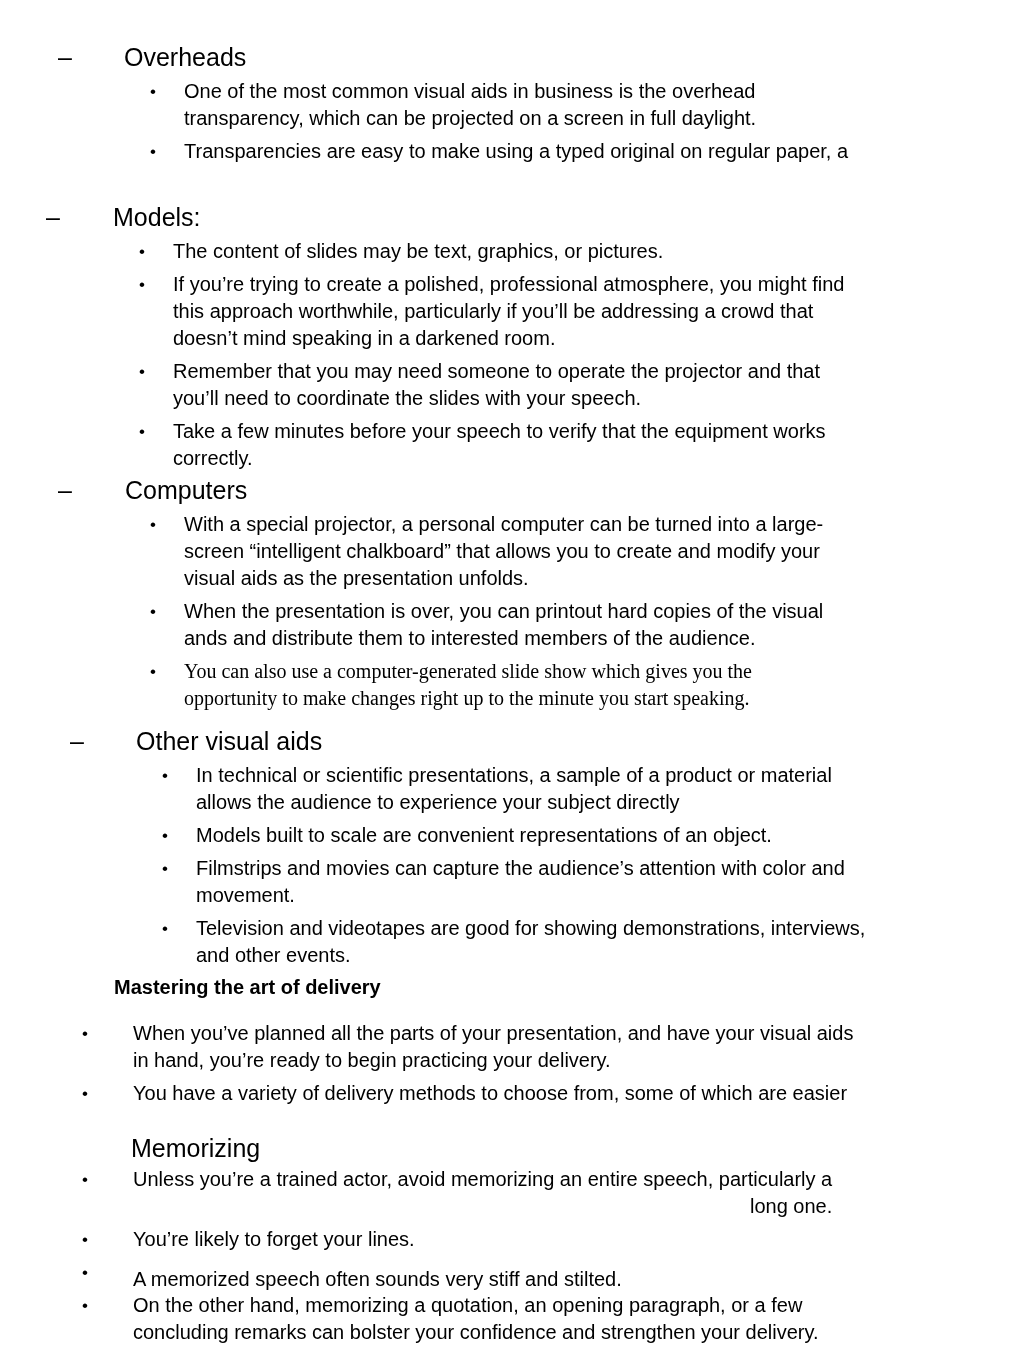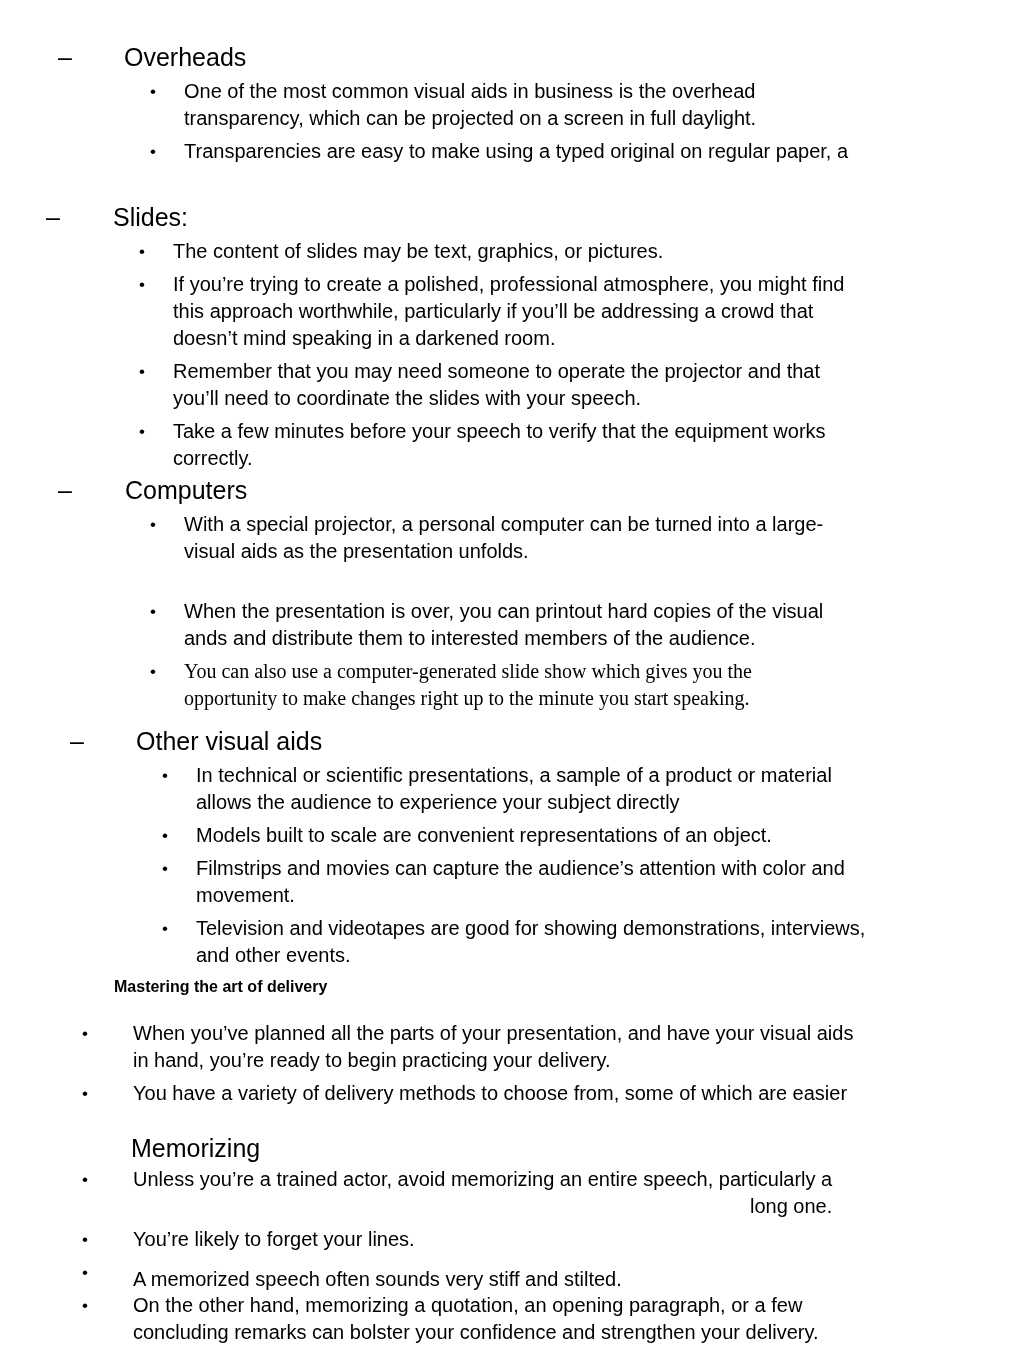--- a/index.html
+++ b/index.html
@@ -4,21 +4,21 @@
 <style>
   html, body { margin:0; padding:0; background:#ffffff; }
   body { width:1024px; height:1365px; position:relative; overflow:hidden;
          font-family:"Liberation Sans", sans-serif; color:#000; }
   .sec { position:absolute; left:0; width:1024px; }
   .head { position:absolute; font-size:25px; line-height:30px; white-space:nowrap; }
   .dash { position:absolute; font-size:25px; line-height:30px; }
   .item { position:absolute; font-size:20px; line-height:27px; }
   .bul { position:absolute; font-size:17px; line-height:27px; }
   .txt { position:absolute; }
-  .bold-head { position:absolute; font-size:16px; line-height:30px; font-weight:bold; white-space:nowrap; }
+  .bold-head { position:absolute; font-size:20px; line-height:30px; font-weight:bold; white-space:nowrap; }
 </style>
 </head>
 <body>
 
 <div id="doc">
     <div class="sec" style="top: 0px;">
       <span class="dash" style="left: 58px; top: 42px;">–</span>
       <span class="head" style="left: 124px; top: 42px;">Overheads</span>
       <div class="item" style="left: 0px; top: 78px; width: 1024px;">
         <span class="bul" style="left: 150px; top: 0px;">•</span>
@@ -29,21 +29,21 @@
       </div>
       <div class="item" style="left: 0px; top: 138px; width: 1024px;">
         <span class="bul" style="left: 150px; top: 0px;">•</span>
         <div class="txt" style="left: 184px; top: 0px; white-space: nowrap;">
           <div>Transparencies are easy to make using a typed original on regular paper, a</div>
         </div>
       </div>
     </div>
     <div class="sec" style="top: 0px;">
       <span class="dash" style="left: 46px; top: 202px;">–</span>
-      <span class="head" style="left: 113px; top: 202px;">Slides:</span>
+      <span class="head" style="left: 113px; top: 202px;">Models:</span>
       <div class="item" style="left: 0px; top: 238px; width: 1024px;">
         <span class="bul" style="left: 139px; top: 0px;">•</span>
         <div class="txt" style="left: 173px; top: 0px; white-space: nowrap;">
           <div>The content of slides may be text, graphics, or pictures.</div>
         </div>
       </div>
       <div class="item" style="left: 0px; top: 271px; width: 1024px;">
         <span class="bul" style="left: 139px; top: 0px;">•</span>
         <div class="txt" style="left: 173px; top: 0px; white-space: nowrap;">
           <div>If you’re trying to create a polished, professional atmosphere, you might find</div>
@@ -66,20 +66,21 @@
         </div>
       </div>
     </div>
     <div class="sec" style="top: 0px;">
       <span class="dash" style="left: 58px; top: 475px;">–</span>
       <span class="head" style="left: 125px; top: 475px;">Computers</span>
       <div class="item" style="left: 0px; top: 511px; width: 1024px;">
         <span class="bul" style="left: 150px; top: 0px;">•</span>
         <div class="txt" style="left: 184px; top: 0px; white-space: nowrap;">
           <div>With a special projector, a personal computer can be turned into a large-</div>
+          <div>screen “intelligent chalkboard” that allows you to create and modify your</div>
           <div>visual aids as the presentation unfolds.</div>
         </div>
       </div>
       <div class="item" style="left: 0px; top: 598px; width: 1024px;">
         <span class="bul" style="left: 150px; top: 0px;">•</span>
         <div class="txt" style="left: 184px; top: 0px; white-space: nowrap;">
           <div>When the presentation is over, you can printout hard copies of the visual</div>
           <div>ands and distribute them to interested members of the audience.</div>
         </div>
       </div>

